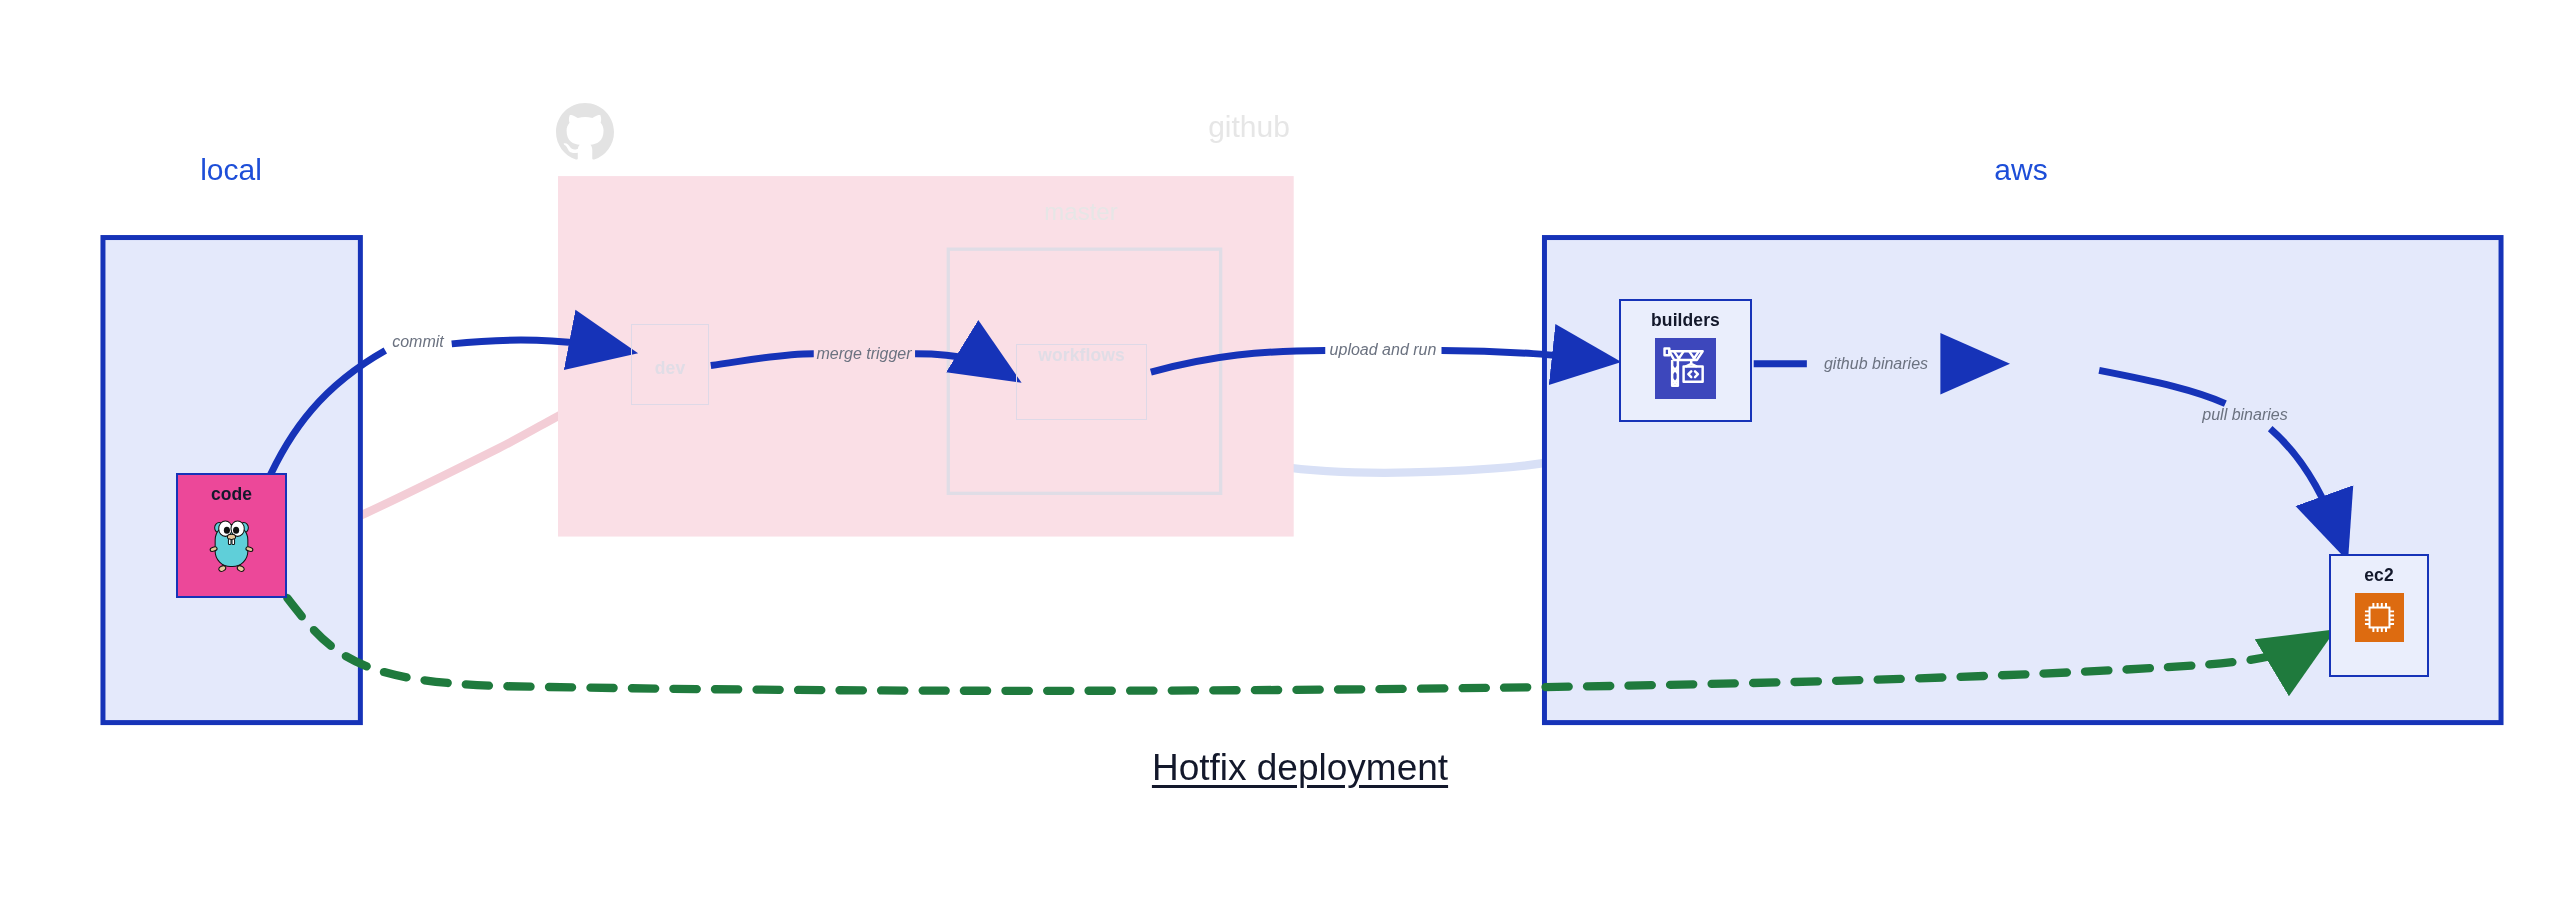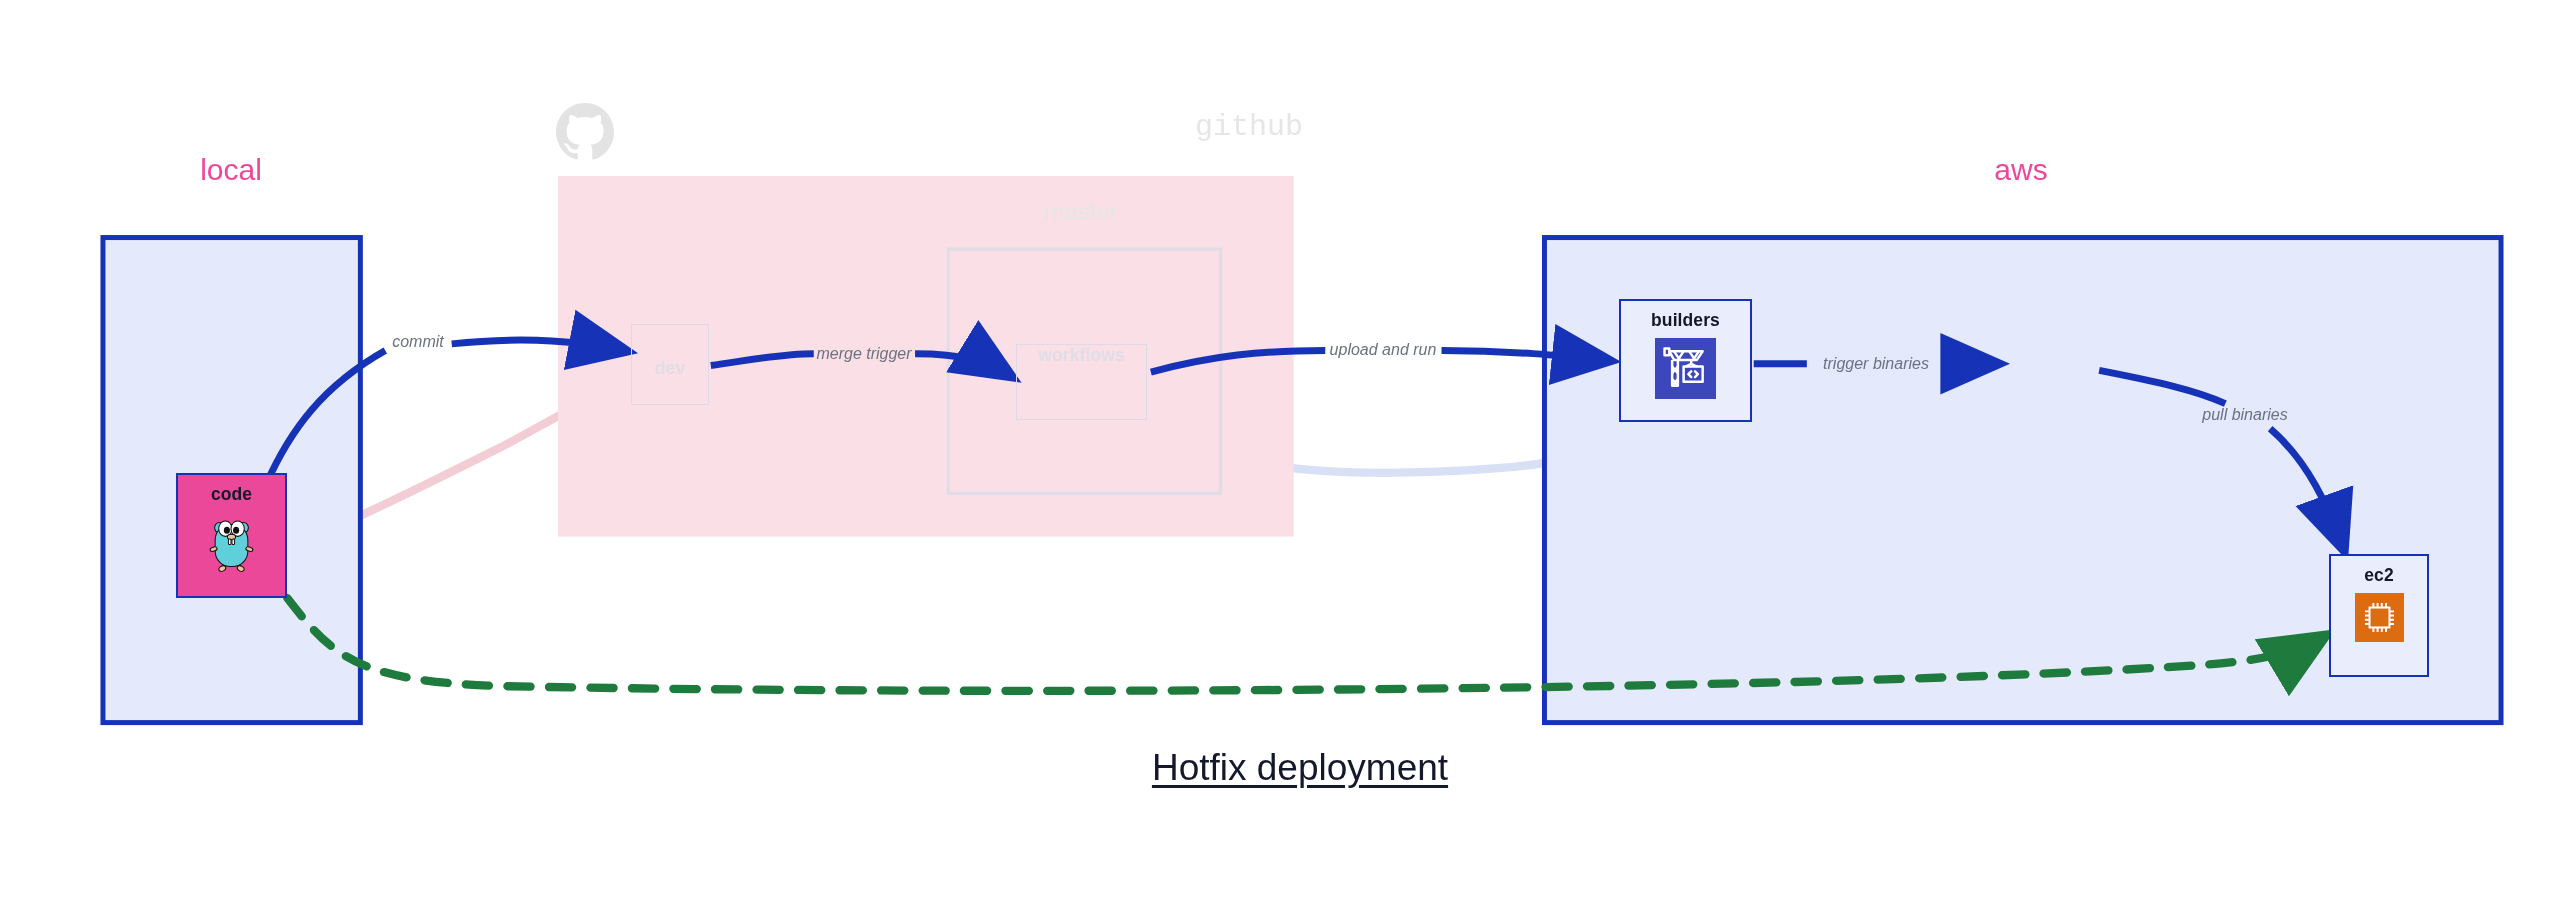--- a/index.html
+++ b/index.html
@@ -1,19 +1,19 @@
 <!DOCTYPE html>
 <html style="font-size:8.2px"><head>
 <meta charset="utf-8">
 <style>
   html,body{margin:0;padding:0;background:#ffffff;}
   body{width:2604px;height:902px;overflow:hidden;font-family:"Liberation Sans",sans-serif;}
   #stage{position:relative;width:2604px;height:902px;background:#fff;}
   svg.layer{position:absolute;left:0;top:0;width:2604px;height:902px;overflow:visible;}
-  .grp-label{position:absolute;font-family:"Liberation Sans",sans-serif;font-size:30px;color:#ec4899;white-space:nowrap;}
+  .grp-label{position:absolute;font-family:"Liberation Sans",sans-serif;font-size:30px;color:#1d4ed8;white-space:nowrap;}
   .grp-label.faded{color:#e6e6e6;}
   .node-box{position:absolute;box-sizing:border-box;display:flex;flex-direction:column;align-items:center;}
   .node-title{font-family:"Liberation Sans",sans-serif;font-weight:bold;font-size:17.5px;color:#13182b;letter-spacing:0.1px;margin-top:9.3px;}
   .node-title.faded{color:#e0dde6;}
   .icon-wrap{margin-top:7.2px;display:flex;align-items:center;justify-content:center;}
   .edge-label{position:absolute;font-family:"Liberation Sans",sans-serif;font-style:italic;font-size:16px;color:#6b7280;white-space:nowrap;transform:translate(-50%,-50%);}
   .diagram-title{position:absolute;font-family:"Liberation Sans",sans-serif;font-size:37px;color:#13182b;text-decoration:underline;text-underline-offset:5.2px;white-space:nowrap;transform:translateX(-50%);}
 </style>
 </head>
 <body>
@@ -75,21 +75,21 @@
     <path d="M 1056 219 L 1088 219" fill="none" stroke="#1633b8" stroke-width="4.2"></path>
     <path d="M 1172 219 L 1202 219" fill="none" stroke="#1633b8" stroke-width="4.2" marker-end="url(#ar-blue)"></path>
 
     <path d="M 1264 223 C 1300 230, 1322 235, 1340 243" fill="none" stroke="#1633b8" stroke-width="4.2"></path>
     <path d="M 1367 258 C 1390 278, 1402 305, 1411 330" fill="none" stroke="#1633b8" stroke-width="4.2" marker-end="url(#ar-blue)"></path>
 
     <path d="M 173 360 C 200 395, 215 410, 300 413 C 600 419, 1100 416, 1330 400 C 1370 397, 1388 390, 1398 384" fill="none" stroke="#1f7a3d" stroke-width="5" stroke-dasharray="14 11" stroke-linecap="round" marker-end="url(#ar-green)"></path>
   </svg>
 
   <div class="grp-label" style="left: 231px; top: 153px; transform: translateX(-50%);">local</div>
-  <div class="grp-label faded" style="left: 1249px; top: 110px; transform: translateX(-50%); font-family: Liberation Mono, monospace;">github</div>
+  <div class="grp-label faded" style="left: 1249px; top: 110px; transform: translateX(-50%);">github</div>
   <div class="grp-label faded" style="left: 1081px; top: 198px; font-size: 24px; transform: translateX(-50%);">master</div>
   <div class="grp-label" style="left: 2021px; top: 153px; transform: translateX(-50%);">aws</div>
 
   <div class="node-box" style="left:176px;top:473px;width:111px;height:125px;background:#ec4899;border:2.1px solid #1633b8;">
     <div class="node-title">code</div>
     <div class="icon-wrap">
       <svg width="47" height="61" viewBox="0 0 92 118">
         <g stroke="#111" stroke-width="2">
           <ellipse cx="22" cy="30" rx="9" ry="10" fill="#5fcfd9"></ellipse>
           <ellipse cx="70" cy="30" rx="9" ry="10" fill="#5fcfd9"></ellipse>
@@ -150,19 +150,19 @@
                    M19 24 H13 M19 29.5 H13 M19 35 H13 M19 40.5 H13
                    M45 24 H51 M45 29.5 H51 M45 35 H51 M45 40.5 H51"></path>
         </g>
       </svg>
     </div>
   </div>
 
   <div class="edge-label" style="left: 418px; top: 342px;">commit</div>
   <div class="edge-label" style="left: 864px; top: 354px;">merge trigger</div>
   <div class="edge-label" style="left: 1383px; top: 350px;">upload and run</div>
-  <div class="edge-label" style="left: 1876px; top: 364px;">trigger binaries</div>
+  <div class="edge-label" style="left: 1876px; top: 364px;">github binaries</div>
   <div class="edge-label" style="left: 2245px; top: 415px;">pull binaries</div>
 
   <div class="diagram-title" style="left: 1300px; top: 747px;">Hotfix deployment</div>
 
 </div>
 
 
 </body></html>

